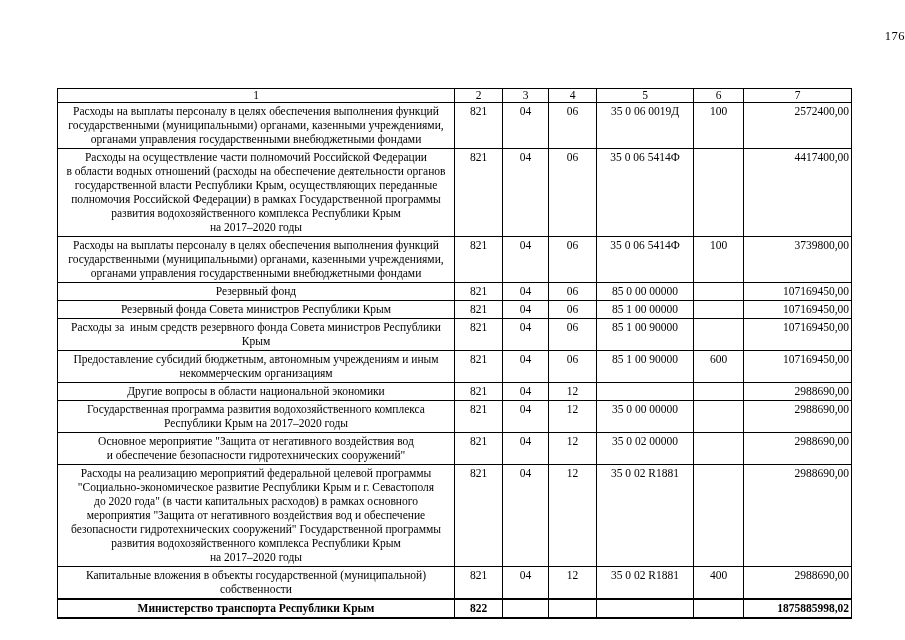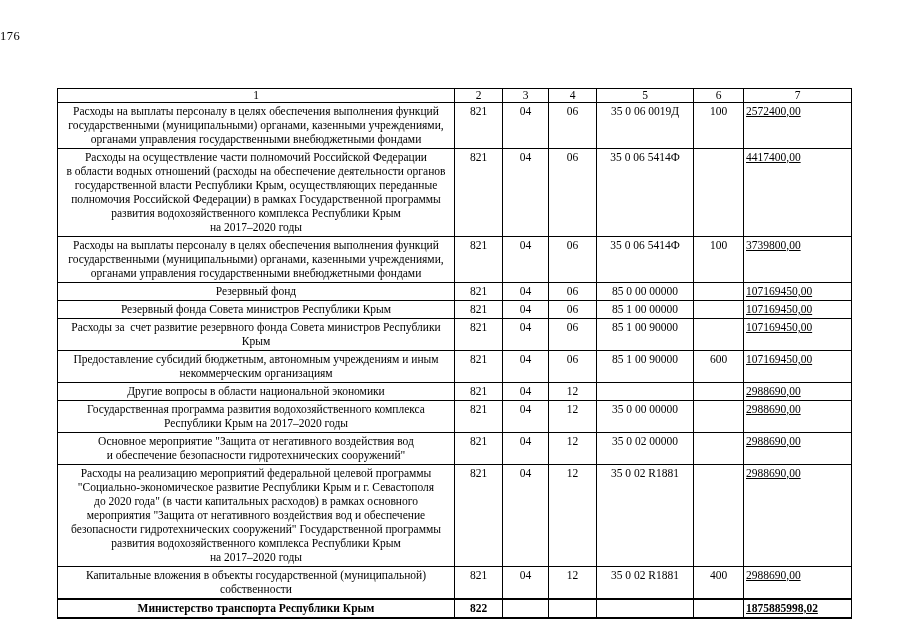--- a/index.html
+++ b/index.html
@@ -13,21 +13,21 @@
     height: 640px;
     font-family: "Liberation Serif", "DejaVu Serif", serif;
     color: #000000;
     overflow: hidden;
   }
   .page-number {
     position: absolute;
     top: 29px;
     left: 0;
     width: 905px;
-    text-align: left;
+    text-align: right;
     font-size: 12.5px;
     letter-spacing: 0.5px;
   }
   table.budget {
     position: absolute;
     left: 57px;
     top: 88px;
     width: 794px;
     border-collapse: collapse;
     table-layout: fixed;
@@ -48,23 +48,22 @@
   }
   td.c-desc {
     text-align: center;
     white-space: pre-wrap;
     word-wrap: break-word;
   }
   td.c-code {
     text-align: center;
   }
   td.c-amount {
-    text-align: left;
+    text-align: right;
     vertical-align: bottom;
-    text-decoration: underline;
   }
   tr.total td {
     border-top: 2px solid #000000;
     border-bottom: 2px solid #000000;
     font-weight: bold;
   }
 </style>
 </head>
 <body>
 
@@ -147,21 +146,21 @@
         <td class="c-desc">Резервный фонда Совета министров Республики Крым</td>
         <td class="c-code">821</td>
         <td class="c-code">04</td>
         <td class="c-code">06</td>
         <td class="c-code">85 1 00 00000</td>
         <td class="c-code"></td>
         <td class="c-amount">107169450,00</td>
       </tr>
 
       <tr>
-        <td class="c-desc">Расходы за  счет развитие резервного фонда Совета министров Республики
+        <td class="c-desc">Расходы за  иным средств резервного фонда Совета министров Республики
 Крым</td>
         <td class="c-code">821</td>
         <td class="c-code">04</td>
         <td class="c-code">06</td>
         <td class="c-code">85 1 00 90000</td>
         <td class="c-code"></td>
         <td class="c-amount">107169450,00</td>
       </tr>
 
       <tr>

